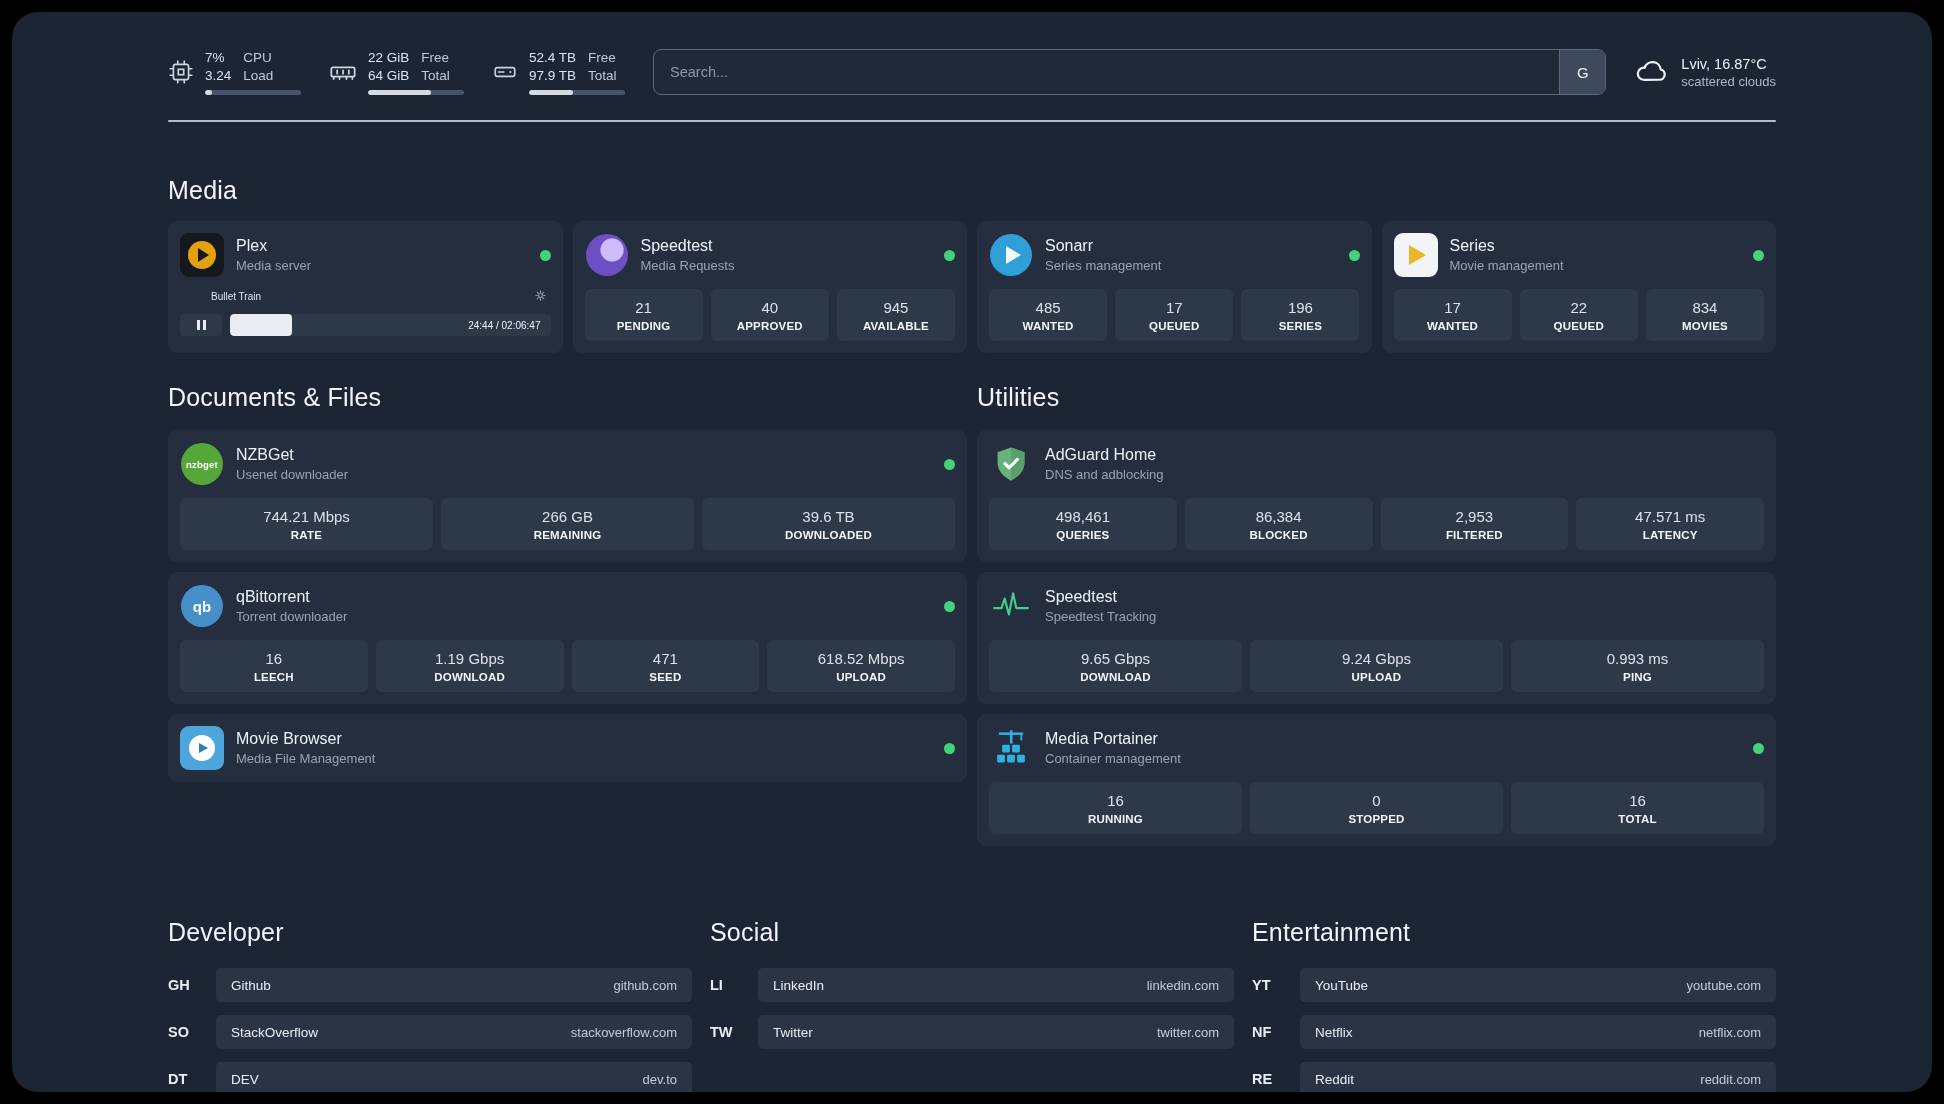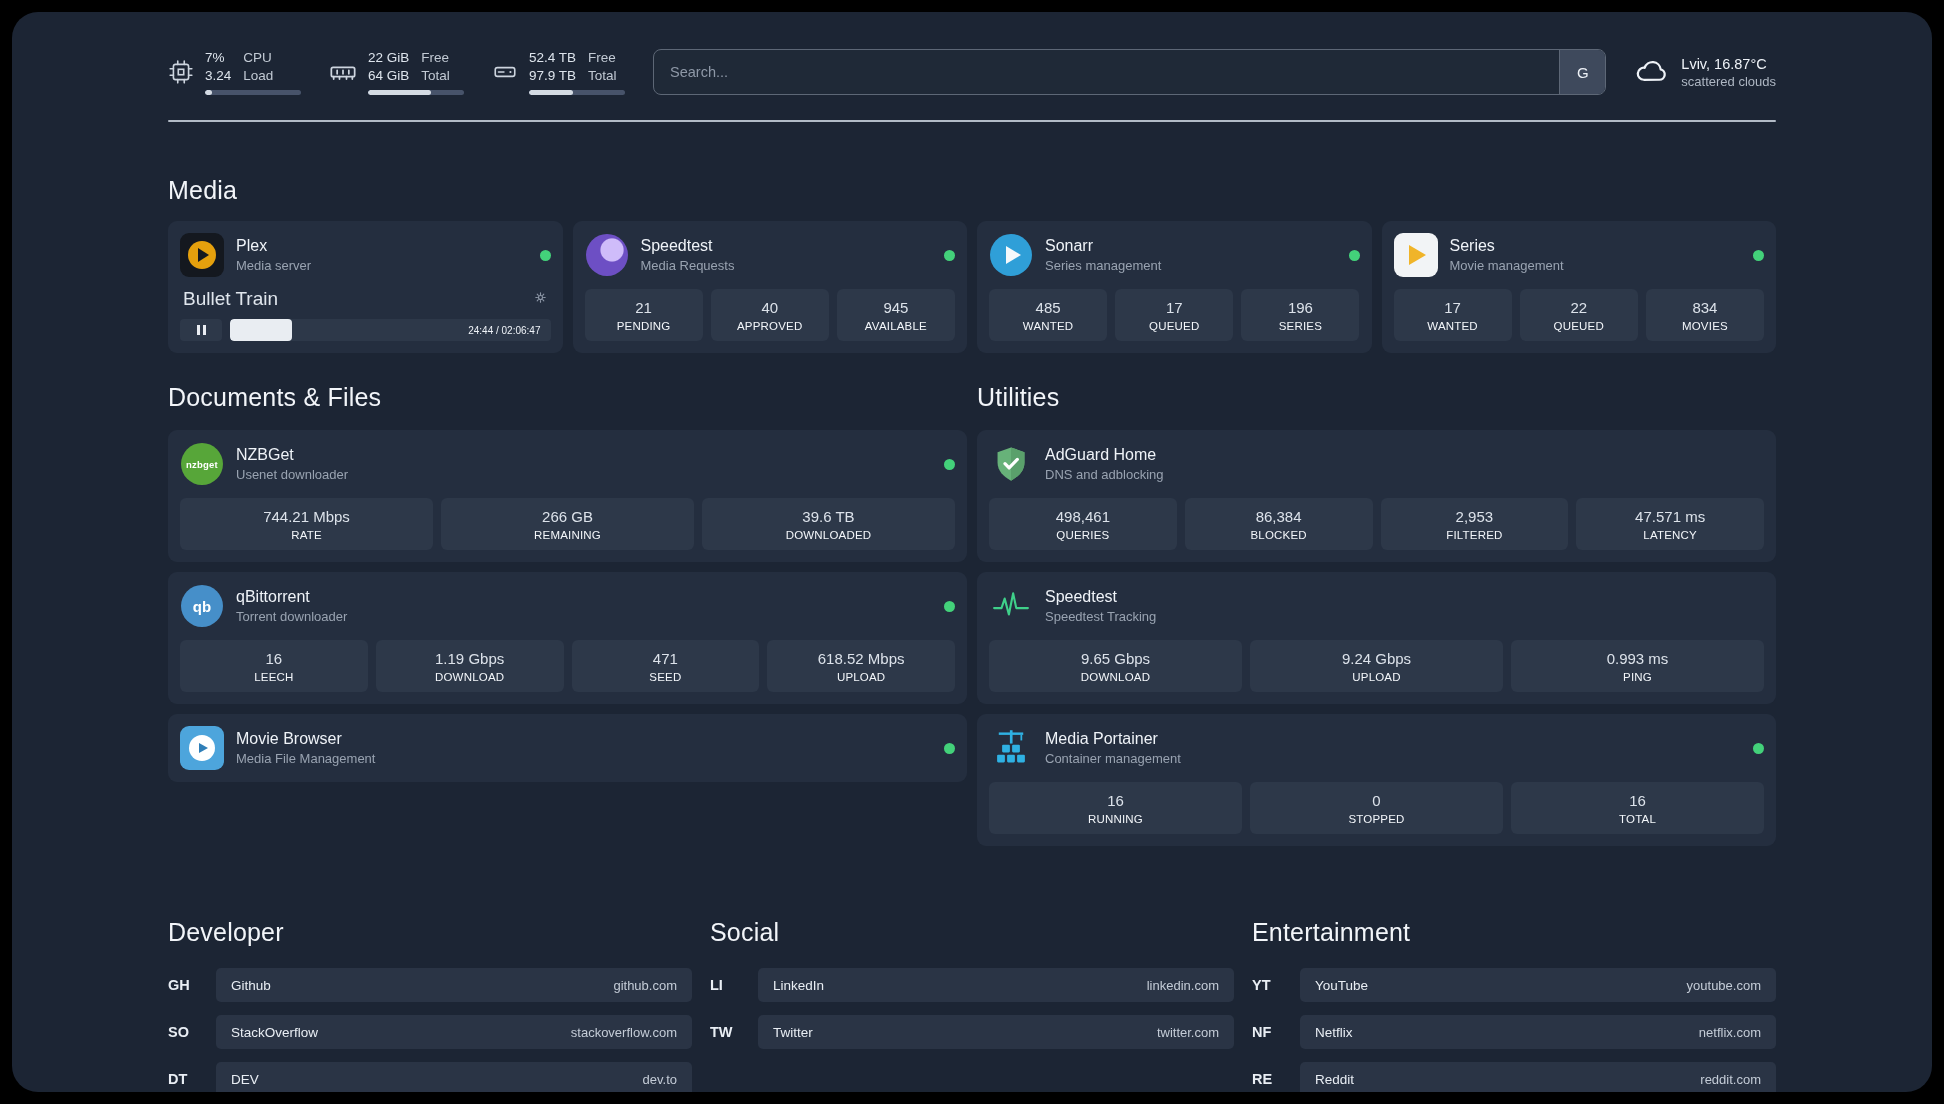--- a/index.html
+++ b/index.html
@@ -59,26 +59,26 @@
   .app-meta { display: flex; flex-direction: column; }
   .app-name { font-size: 16px; font-weight: 500; color: #eff3f8; }
   .app-desc { font-size: 13px; color: #99a3b1; margin-top: 3px; }
   .status-dot { margin-left: auto; width: 11px; height: 11px; border-radius: 50%; background: #43d17a; flex: none; }
 
   .stat-row { display: grid; gap: 8px; margin-top: 12px; }
   .cols-3 { grid-template-columns: repeat(3, 1fr); }
   .cols-4 { grid-template-columns: repeat(4, 1fr); }
   .tile { background: #2d3849; border-radius: 6px; text-align: center; padding: 10px 4px 9px; }
   .tile-value { font-size: 15px; color: #dce2ea; }
-  .tile-label { font-size: 11.5px; font-weight: 400; color: #f3f6fa; margin-top: 4px; letter-spacing: .2px; }
+  .tile-label { font-size: 11.5px; font-weight: 700; color: #f3f6fa; margin-top: 4px; letter-spacing: .2px; }
 
   
   .player { margin-top: 11px; }
   .player-top { display: flex; justify-content: space-between; align-items: center;
-    font-size: 19px; color: #e0e6ed; padding: 0 3px; }
+    font-size: 10px; color: #e0e6ed; padding: 0 3px; margin-left: 28px; }
   .player-bottom { display: flex; gap: 8px; align-items: center; margin-top: 9px; }
   .pause-btn { width: 42px; height: 22px; background: #2d3849; border: none; border-radius: 4px;
     display: flex; align-items: center; justify-content: center; gap: 3px; cursor: pointer; flex: none; }
   .pbar { display: block; width: 3px; height: 10px; background: #e9edf2; }
   .progress { position: relative; flex: 1; height: 22px; background: #2d3849; border-radius: 4px; overflow: hidden; }
   .progress-fill { position: absolute; left: 0; top: 0; bottom: 0; background: #e9edf2; border-radius: 4px; }
   .time { position: absolute; right: 10px; top: 50%; transform: translateY(-50%);
     font-size: 10px; color: #eff3f8; }
 
   

